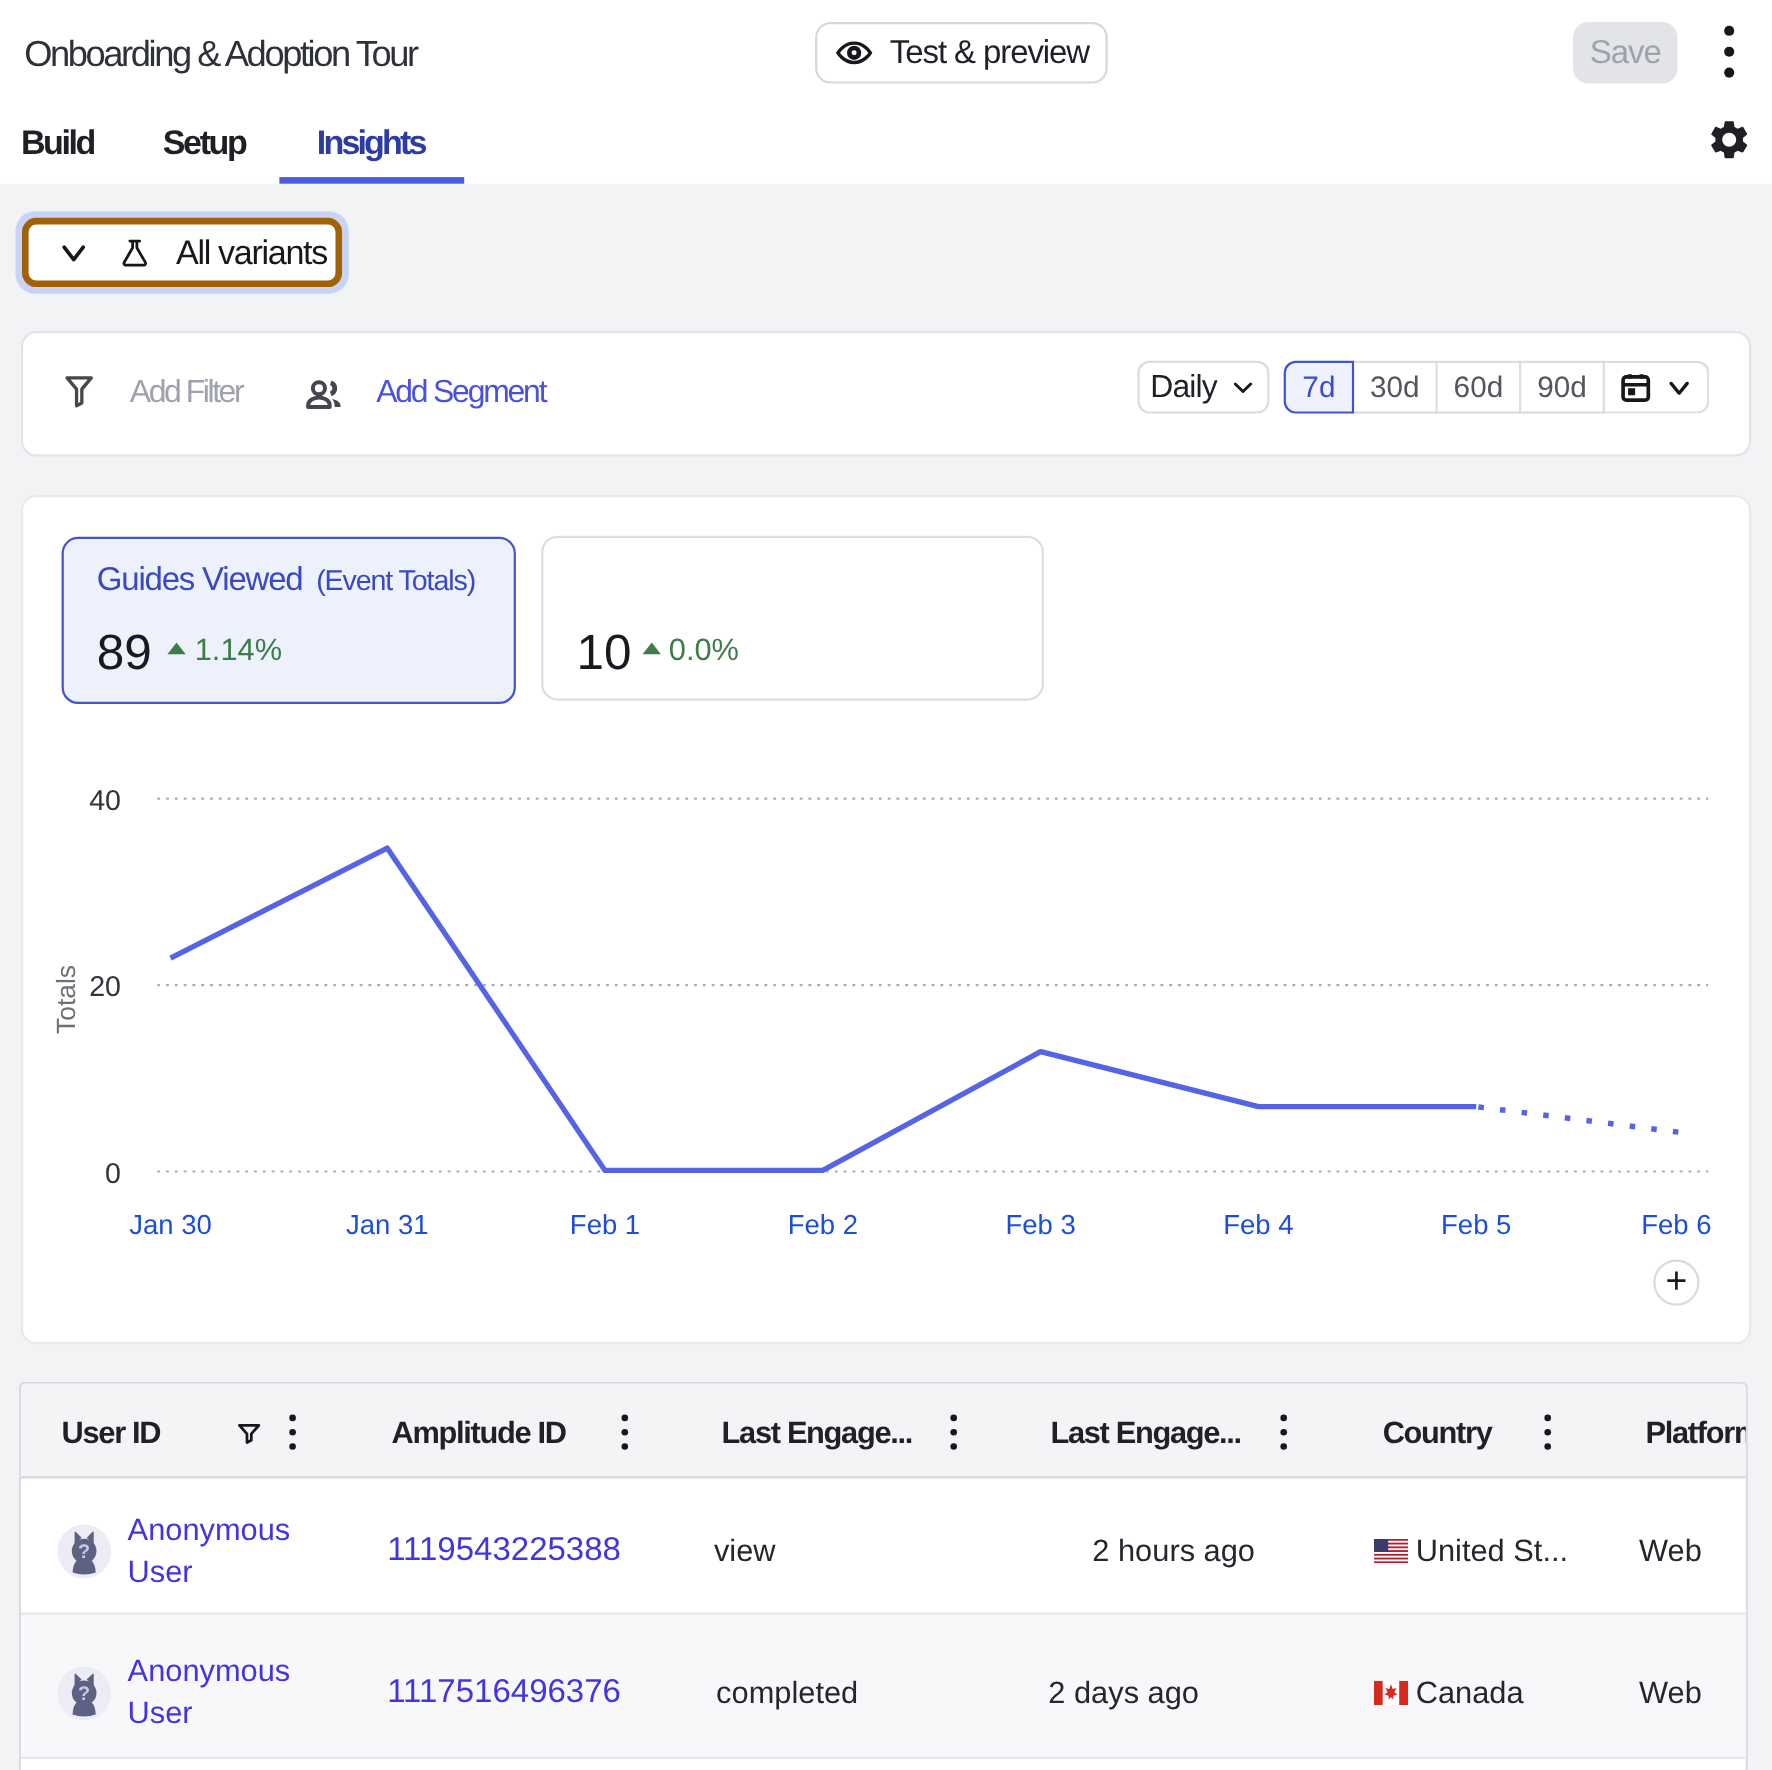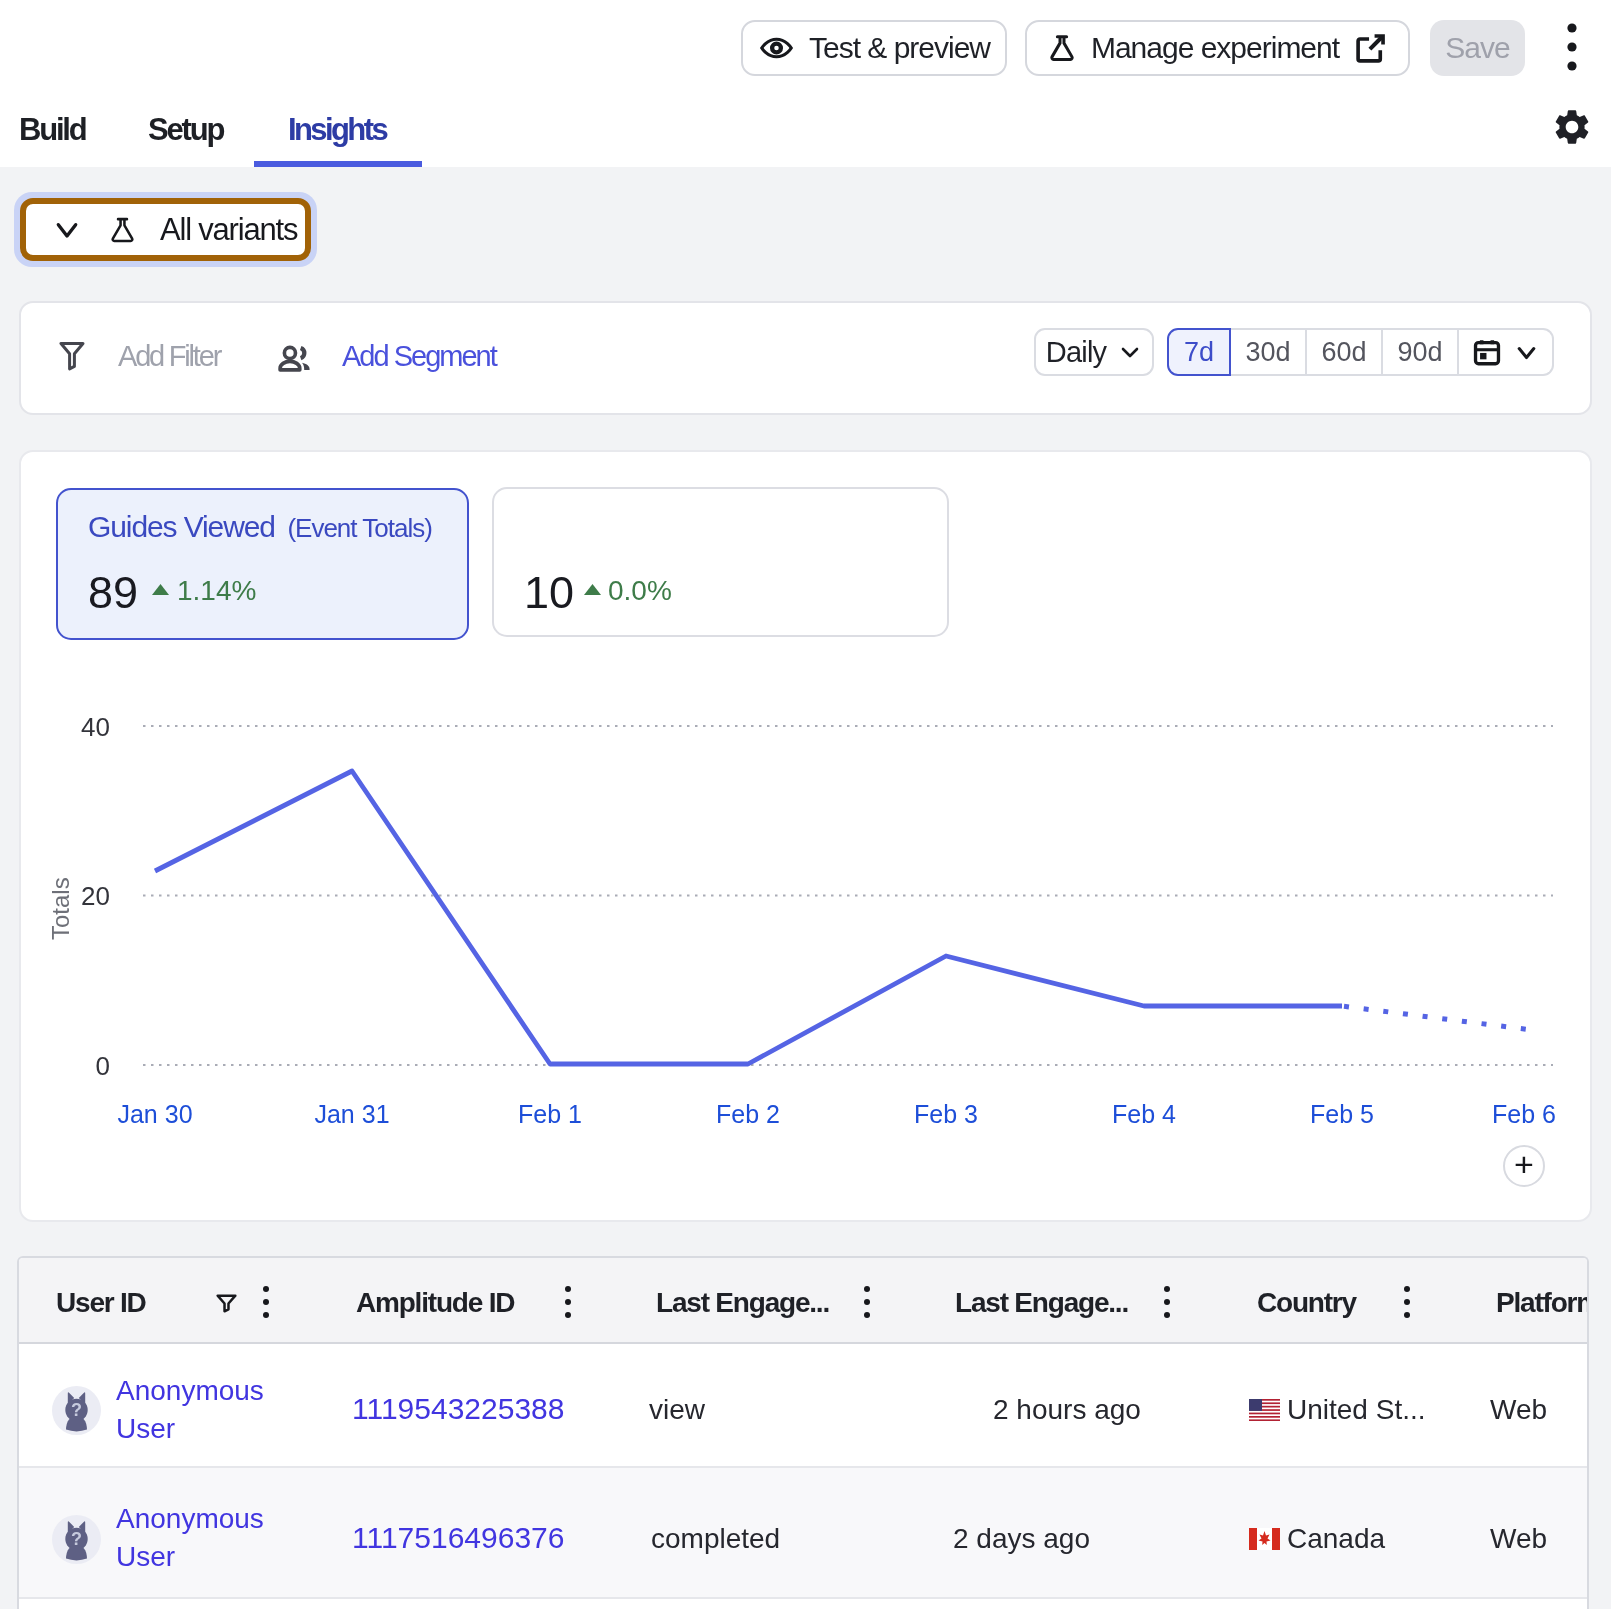--- a/index.html
+++ b/index.html
@@ -12,37 +12,27 @@
 .seg { width:76px; height:48px; border:2px solid #DADCE2; border-left:none; color:#54555E; display:flex; align-items:center; justify-content:center; font-size:27px; }
 .xlab { top:1100px; width:160px; text-align:center; font-size:25px; color:#1d4ed8; }
 .th { position:absolute; font-size:28px; letter-spacing:-1.2px; font-weight:700; color:#1F2127; top:29px; }
 .td { position:absolute; font-size:28px; color:#26272E; line-height:28px; }
 .link { color:#4135E0; }
 </style>
 </head>
 <body>
 <div id="page">
   <div id="topbar">
+    <div class="abs" style="left:22px; top:30px; font-size:33px; letter-spacing:-2.2px; color:#2E3138;">Onboarding &amp; Adoption Tour</div>
     <div class="btn" style="left:741px; top:20px; width:266px; height:56px;">
       <svg width="37" height="34" viewBox="0 0 24 24" fill="none" stroke="#17181C" stroke-width="2.2">
           <path d="M1.6 12s3.6-6.2 10.4-6.2S22.4 12 22.4 12s-3.6 6.2-10.4 6.2S1.6 12 1.6 12z"></path>
           <circle cx="12" cy="12" r="3.1" stroke-width="3"></circle>
         </svg>
       <span>Test &amp; preview</span>
-    </div>
-    <div class="btn" style="left:1025px; top:20px; width:385px; height:56px;">
-      <svg width="30" height="30" viewBox="0 0 24 24" fill="none" stroke="#17181C" stroke-width="2.4" stroke-linecap="round" stroke-linejoin="round">
-          <path d="M8.3 3h7.4M10.4 3v5.1L4 19.1c-.5.9.2 2 1.2 2h13.6c1 0 1.7-1.1 1.2-2L13.6 8.1V3"></path>
-        </svg>
-      <span>Manage experiment</span>
-      <svg width="35" height="35" viewBox="0 0 24 24" fill="none" stroke="#17181C" stroke-width="2.5">
-          <path d="M18.7 13.2v6a1.3 1.3 0 0 1-1.3 1.3H4.8a1.3 1.3 0 0 1-1.3-1.3V6.8a1.3 1.3 0 0 1 1.3-1.3H11"></path>
-          <path d="M14.8 3.4H20.6V9.2"></path>
-          <path d="M20.2 3.8L11.6 12.4" stroke-width="2.8"></path>
-        </svg>
     </div>
     <div class="btn" style="left:1430px; top:20px; width:95px; height:56px; background:#E3E4E8; border:none; color:#9FA1AB;">Save</div>
     <div class="abs" style="left:1564px; top:22px;">
       <svg width="16" height="52" viewBox="0 0 16 52" fill="#17181C">
           <circle cx="8" cy="6" r="4.6"></circle>
           <circle cx="8" cy="25" r="4.6"></circle>
           <circle cx="8" cy="44" r="4.6"></circle>
         </svg>
     </div>
     <div class="abs" style="left:19px; top:112px; font-size:31px; letter-spacing:-2.2px; font-weight:700; color:#1E2025;">Build</div>

